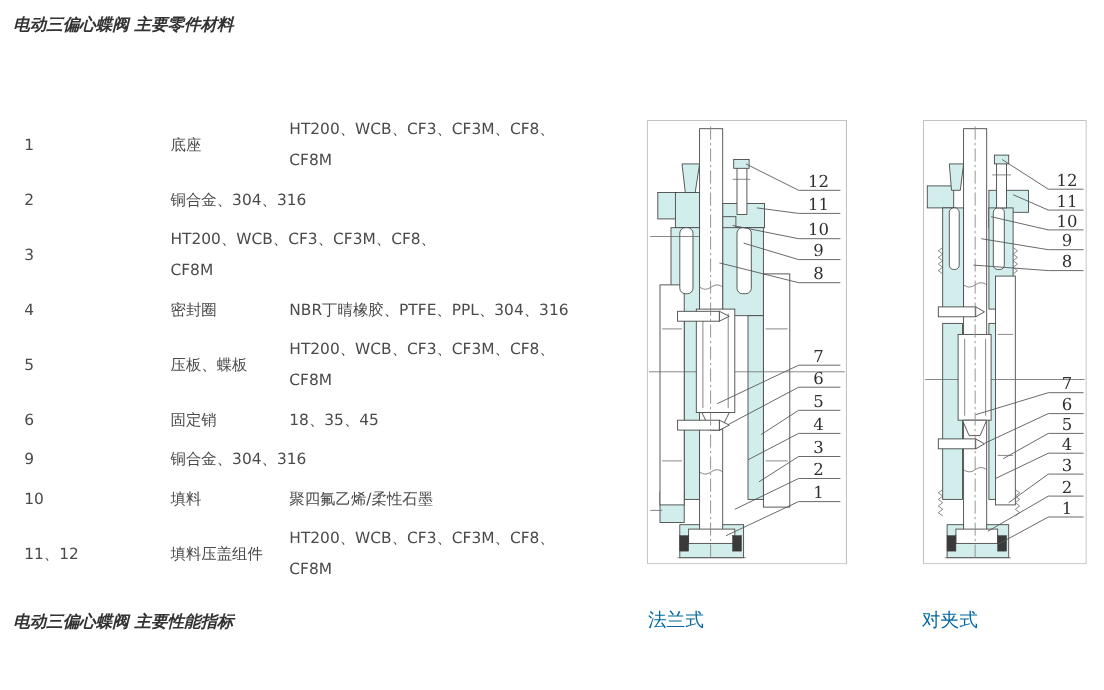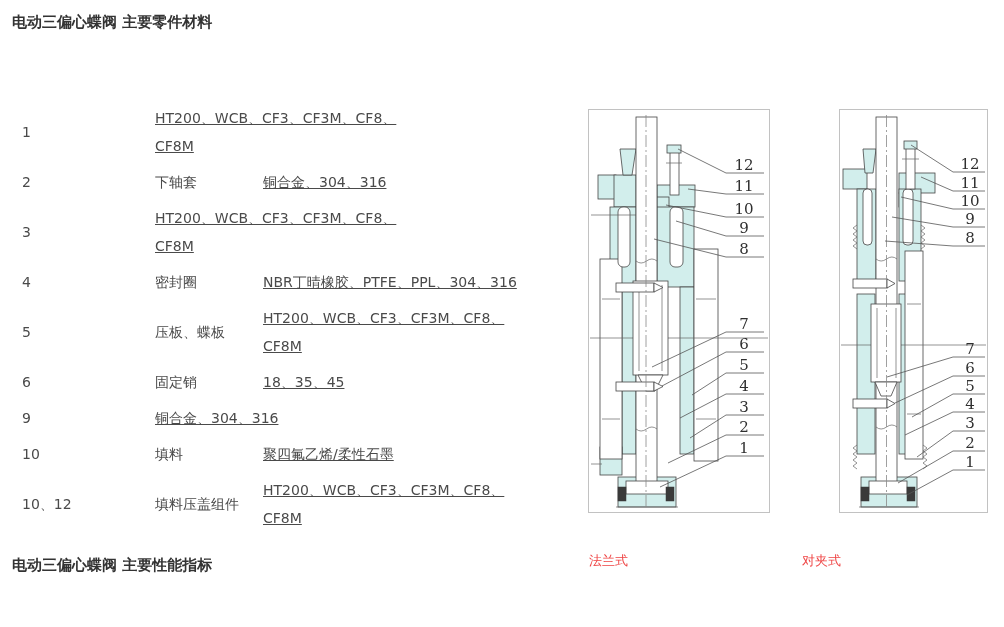--- a/index.html
+++ b/index.html
@@ -1,55 +1,55 @@
 <!DOCTYPE html>
 <html><head>
 <meta charset="utf-8">
 <style>
   html,body{margin:0;padding:0;background:#fff;}
   body{width:1004px;height:627px;position:relative;overflow:hidden;
        font-family:"DejaVu Sans","Liberation Sans",sans-serif;color:#4a4a4a;}
-  .page-heading{position:absolute;left:12px;font-size:15px;font-weight:bold;color:#333;white-space:nowrap;}
+  .page-heading{position:absolute;left:12px;font-size:15px;font-weight:bold;color:#333;white-space:nowrap;font-style:italic;}
   #heading-top{top:13px;}
   #heading-bottom{top:556px;}
   
   .parts-table{position:absolute;left:22px;top:100px;width:545px;}
   .trow{display:flex;align-items:center;padding:4px 0;}
   .c-no{width:133px;font-size:14px;line-height:28px;}
   .c-name{width:108px;font-size:14px;line-height:28px;}
-  .c-mat{width:300px;font-size:14px;line-height:28px;white-space:pre-line;text-decoration:underline;}
+  .c-mat{width:300px;font-size:14px;line-height:28px;white-space:pre-line;}
   
   .diagram{position:absolute;top:109px;}
   #diagram-flange{left:588px;}
   #diagram-wafer{left:839px;}
-  .diagram-caption{position:absolute;top:552px;font-size:13px;color:#ef4444;}
+  .diagram-caption{position:absolute;top:552px;font-size:17px;color:#0369a1;}
   #caption-flange{left:589px;}
-  #caption-wafer{left:802px;}
+  #caption-wafer{left:838px;}
   svg text.callout-num{font-family:"DejaVu Serif","Liberation Serif",serif;font-size:15px;fill:#2f2f2f;}
   svg .cy{fill:#d2eeec;stroke:#454545;stroke-width:.8;}
   svg .wh{fill:#fff;stroke:#454545;stroke-width:.8;}
   svg .dk{fill:#3a3a3a;stroke:#3a3a3a;stroke-width:.5;}
   svg .ln{stroke:#666;stroke-width:.7;fill:none;}
   svg .ld{stroke:#555;stroke-width:.8;fill:none;}
   svg .cl{stroke:#888;stroke-width:.8;fill:none;stroke-dasharray:12 3 2 3;}
 </style>
 </head>
 <body>
 
 <div class="page-heading" id="heading-top">电动三偏心蝶阀 主要零件材料</div>
 
 <div class="parts-table">
   <div class="trow">
     <div class="c-no">1</div>
+    <div class="c-name">底座</div>
     <div class="c-mat">HT200、WCB、CF3、CF3M、CF8、
 CF8M</div>
   </div>
   <div class="trow">
     <div class="c-no">2</div>
-    <div class="c-name">下轴套</div>
     <div class="c-mat">铜合金、304、316</div>
   </div>
   <div class="trow">
     <div class="c-no">3</div>
     <div class="c-mat">HT200、WCB、CF3、CF3M、CF8、
 CF8M</div>
   </div>
   <div class="trow">
     <div class="c-no">4</div>
     <div class="c-name">密封圈</div>
@@ -69,21 +69,21 @@
   <div class="trow">
     <div class="c-no">9</div>
     <div class="c-mat">铜合金、304、316</div>
   </div>
   <div class="trow">
     <div class="c-no">10</div>
     <div class="c-name">填料</div>
     <div class="c-mat">聚四氟乙烯/柔性石墨</div>
   </div>
   <div class="trow">
-    <div class="c-no">10、12</div>
+    <div class="c-no">11、12</div>
     <div class="c-name">填料压盖组件</div>
     <div class="c-mat">HT200、WCB、CF3、CF3M、CF8、
 CF8M</div>
   </div>
 </div>
 
 <svg class="diagram" id="diagram-flange" width="182" height="404" viewBox="0 0 182 404" xmlns="http://www.w3.org/2000/svg">
   <rect x="0.5" y="0.5" width="181" height="403" fill="#fff" stroke="#c2c2c2"></rect>
   <g>
     <rect class="cy" x="10" y="66" width="18" height="24"></rect>

